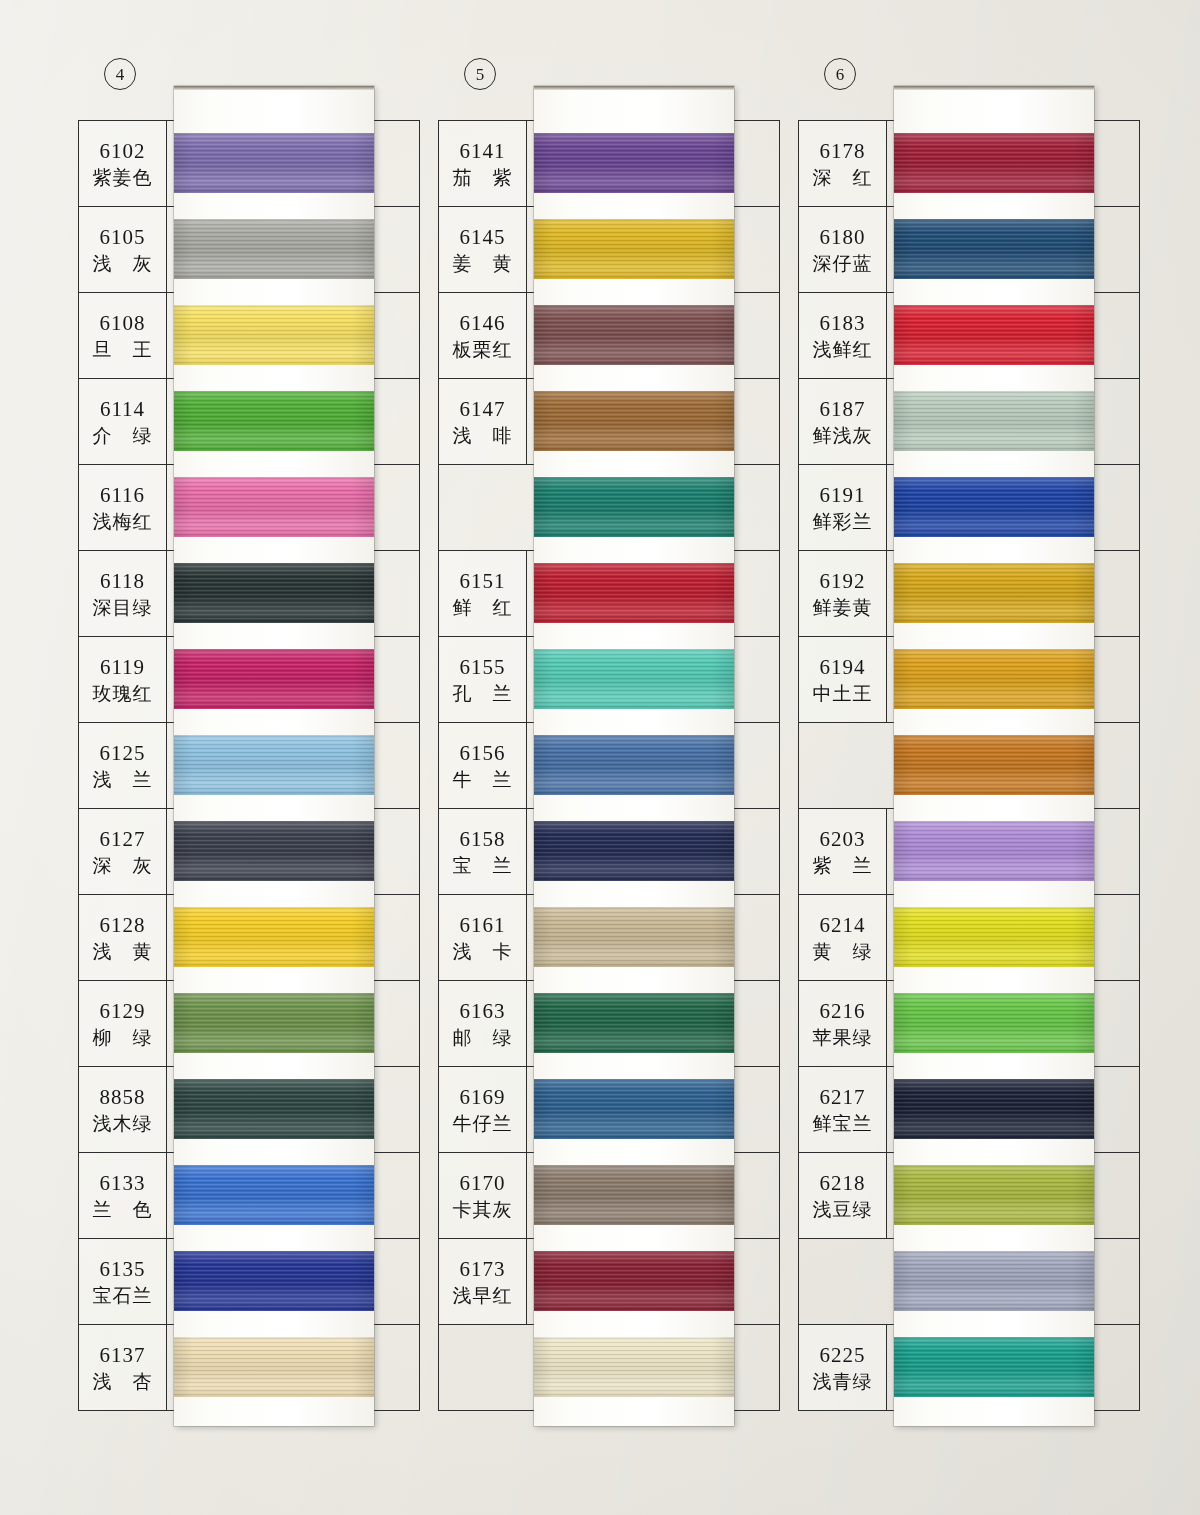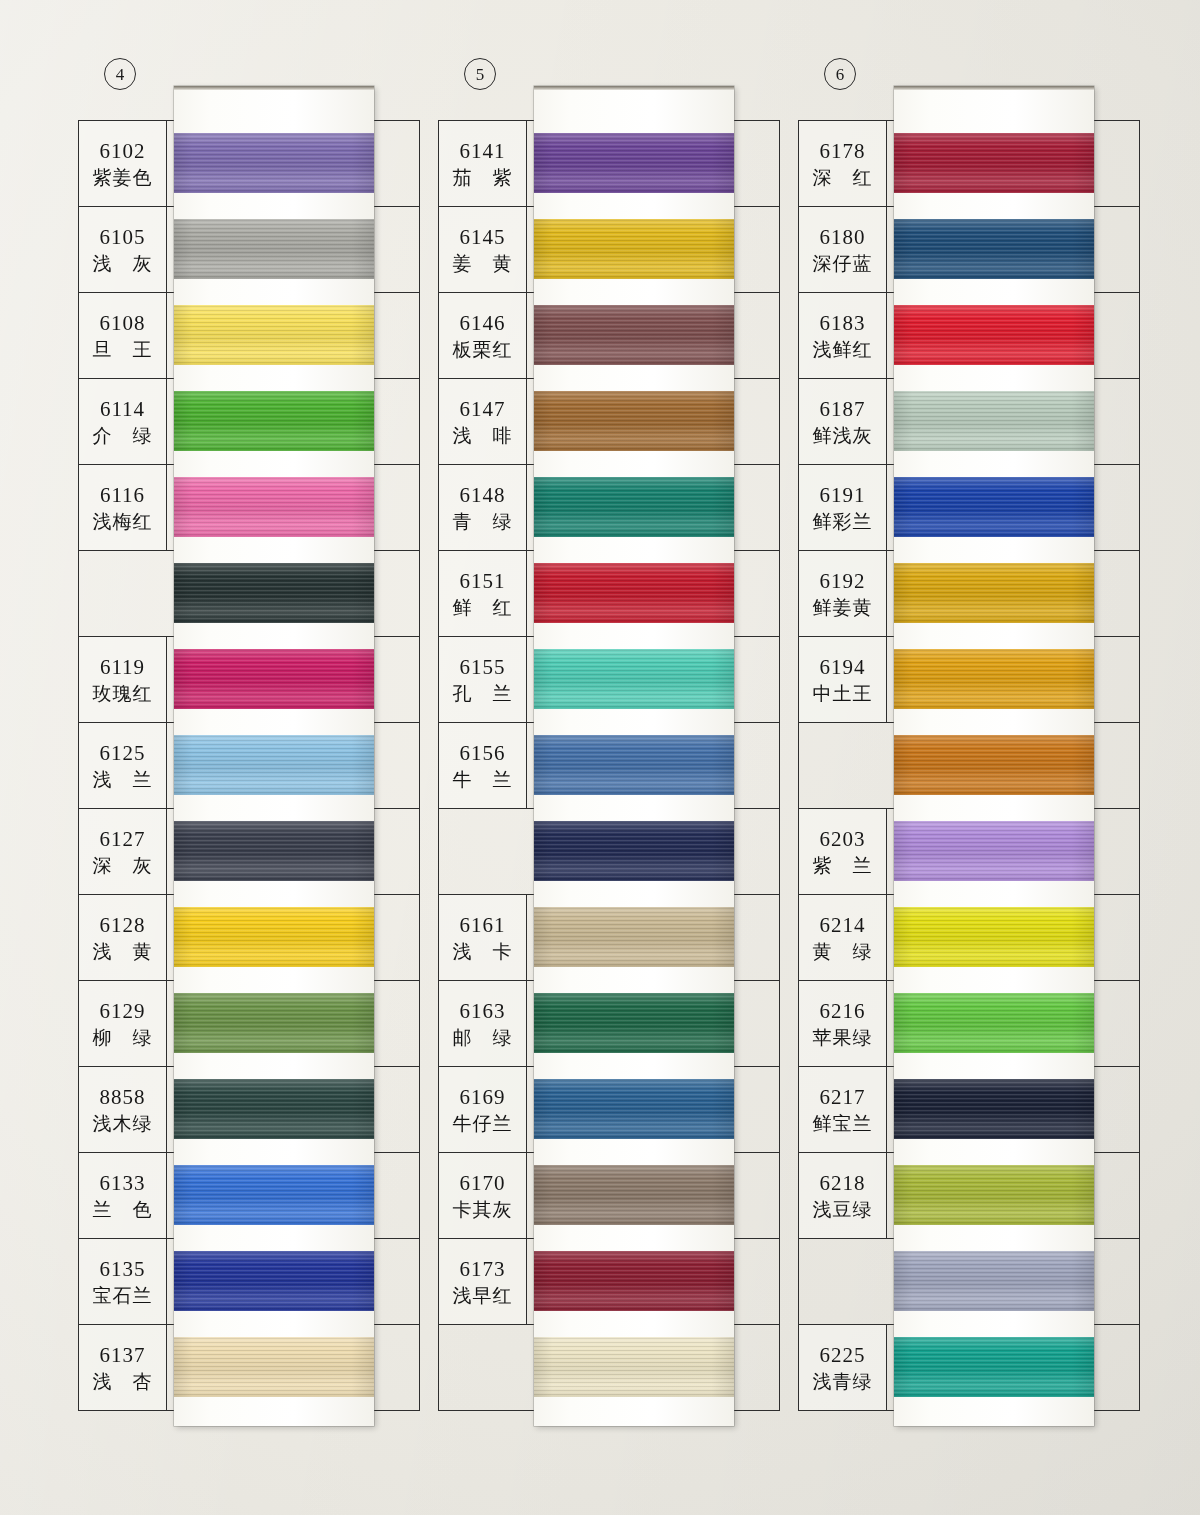--- a/index.html
+++ b/index.html
@@ -187,20 +187,24 @@
         </div>
         <div class="grid-row">
           <div class="cell-label">
             <div class="code">6116</div>
             <div class="cname sp3">浅梅红</div>
           </div>
           <div class="cell-mid"></div>
           <div class="cell-right"></div>
         </div>
         <div class="grid-row">
+          <div class="cell-label">
+            <div class="code">6118</div>
+            <div class="cname sp3">深目绿</div>
+          </div>
           <div class="cell-mid"></div>
           <div class="cell-right"></div>
         </div>
         <div class="grid-row">
           <div class="cell-label">
             <div class="code">6119</div>
             <div class="cname sp3">玫瑰红</div>
           </div>
           <div class="cell-mid"></div>
           <div class="cell-right"></div>
@@ -393,24 +397,20 @@
         </div>
         <div class="grid-row">
           <div class="cell-label">
             <div class="code">6147</div>
             <div class="cname sp3">浅　啡</div>
           </div>
           <div class="cell-mid"></div>
           <div class="cell-right"></div>
         </div>
         <div class="grid-row">
-          <div class="cell-label">
-            <div class="code">6148</div>
-            <div class="cname sp3">青　绿</div>
-          </div>
           <div class="cell-mid"></div>
           <div class="cell-right"></div>
         </div>
         <div class="grid-row">
           <div class="cell-label">
             <div class="code">6151</div>
             <div class="cname sp3">鲜　红</div>
           </div>
           <div class="cell-mid"></div>
           <div class="cell-right"></div>
@@ -425,20 +425,24 @@
         </div>
         <div class="grid-row">
           <div class="cell-label">
             <div class="code">6156</div>
             <div class="cname sp3">牛　兰</div>
           </div>
           <div class="cell-mid"></div>
           <div class="cell-right"></div>
         </div>
         <div class="grid-row">
+          <div class="cell-label">
+            <div class="code">6158</div>
+            <div class="cname sp3">宝　兰</div>
+          </div>
           <div class="cell-mid"></div>
           <div class="cell-right"></div>
         </div>
         <div class="grid-row">
           <div class="cell-label">
             <div class="code">6161</div>
             <div class="cname sp3">浅　卡</div>
           </div>
           <div class="cell-mid"></div>
           <div class="cell-right"></div>

